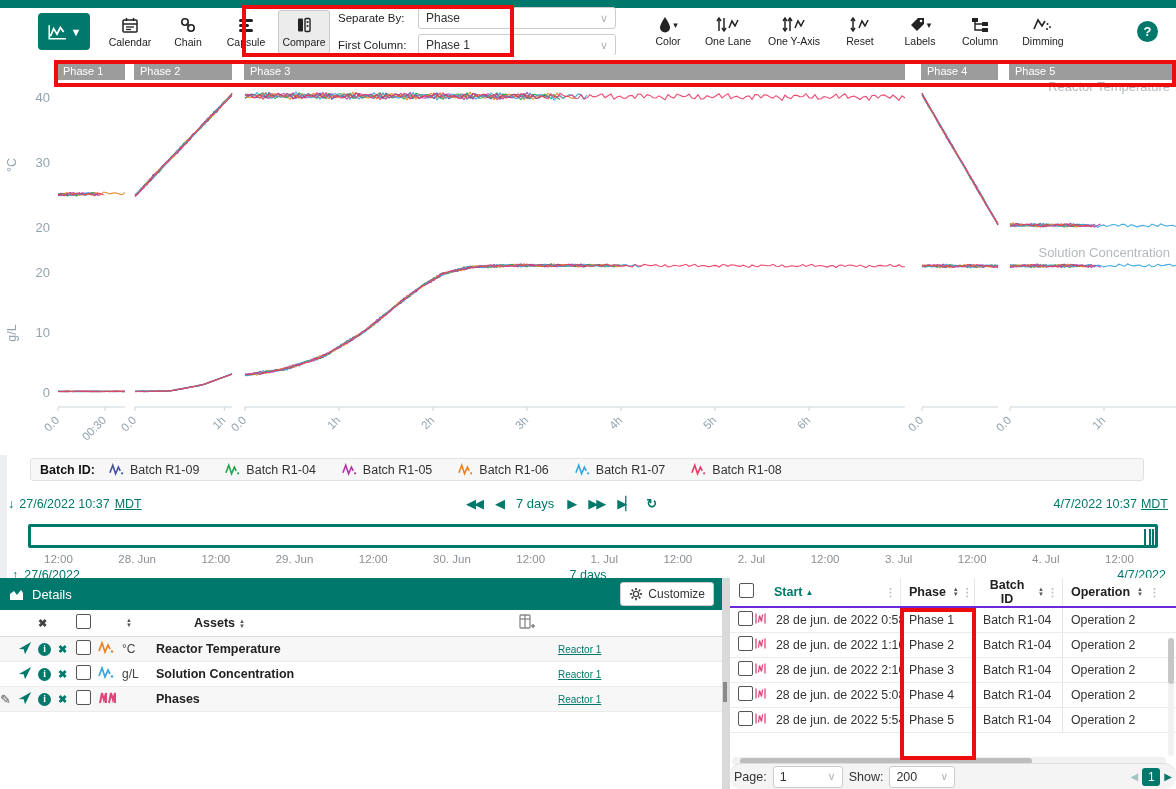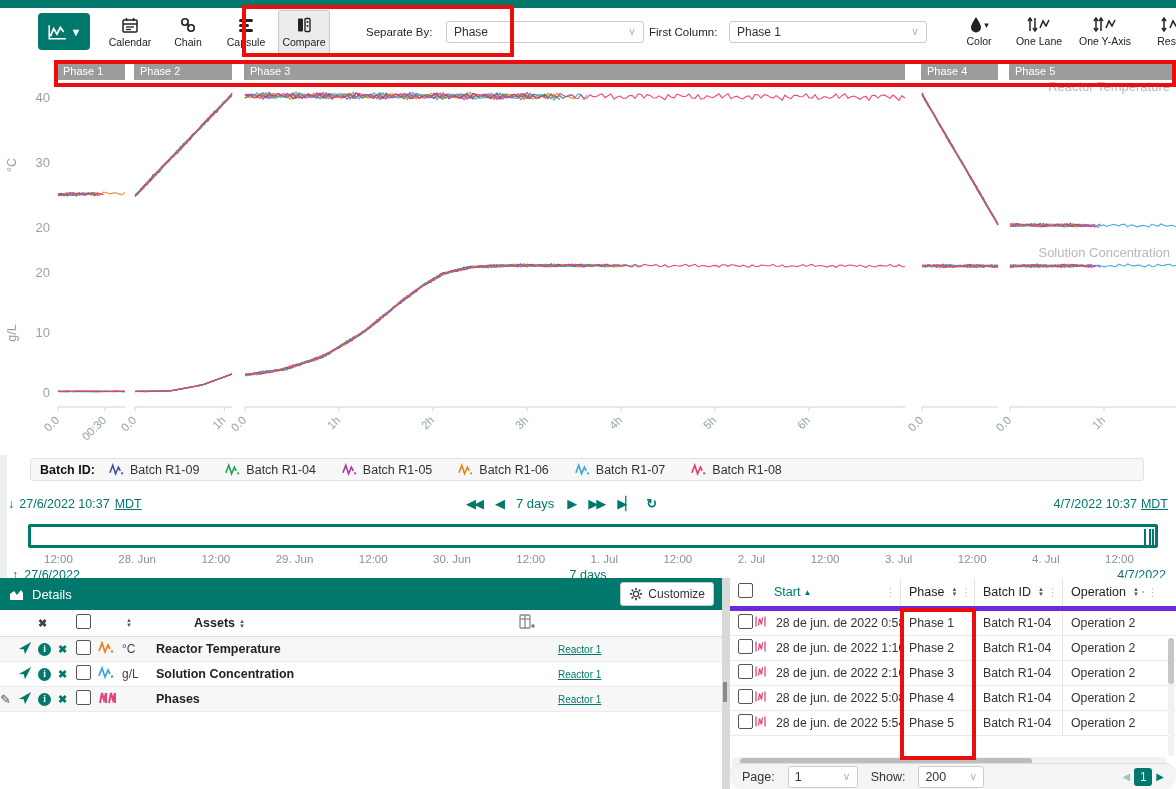--- a/index.html
+++ b/index.html
@@ -7,21 +7,21 @@
   #app{position:relative;width:1176px;height:789px;background:#fff;}
   .top-strip{position:absolute;left:0;top:0;width:1176px;height:8px;background:var(--accent);}
   
   .toolbar{position:absolute;left:0;top:8px;width:1176px;height:47px;background:#fff;display:flex;align-items:center;border-bottom:1px solid #f0f0f0;}
   .main-btn{margin-left:38px;width:52px;height:37px;background:var(--accent);border-radius:4px;display:flex;align-items:center;justify-content:center;gap:4px;cursor:pointer;flex:none;}
   .main-btn .caret{color:#fff;font-size:11px;}
   .tb-btn{display:flex;flex-direction:column;align-items:center;justify-content:center;width:50px;height:42px;color:#222;font-size:10.5px;gap:2px;flex:none;cursor:pointer;border:1px solid transparent;border-radius:3px;}
   .tb-btn.active{background:#ececec;border-color:#c9c9c9;}
   .tb-btn .lbl{white-space:nowrap;}
   .tb-group{display:flex;gap:6px;margin-left:14px;}
-  .sep-group{margin-left:36px;display:flex;gap:5px;}
+  .sep-group{margin-left:8px;display:flex;flex-direction:column;gap:5px;}
   .sep-row{display:flex;align-items:center;gap:6px;}
   .sep-row .slabel{width:74px;font-size:11.5px;color:#222;}
   .selectbox{width:182px;height:20px;border:1px solid #ccc;border-radius:3px;background:#fff;display:flex;align-items:center;justify-content:space-between;padding:0 7px;font-size:12px;color:#333;cursor:pointer;}
   .selectbox .chev{color:#b5b5b5;font-size:11px;}
   .tb-right{display:flex;gap:8px;margin-left:26px;}
   .tb-spacer{flex:1;}
   .help-btn{margin-right:18px;width:21px;height:21px;border-radius:50%;background:var(--accent);color:#fff;font-weight:bold;font-size:13px;display:flex;align-items:center;justify-content:center;cursor:pointer;flex:none;}
   .mini-caret{font-size:9px;color:#222;margin-left:1px;}
   
   .left-strip{position:absolute;left:0;top:55px;width:7px;height:530px;background:#eceff0;}
@@ -68,32 +68,32 @@
   .dt-assets{padding-left:40px;}
   .dt-assets a, .asset-link{color:var(--accent);text-decoration:underline;cursor:pointer;font-size:10px;}
   .sortpair{display:inline-flex;flex-direction:column;line-height:5px;font-size:6px;color:#555;vertical-align:middle;margin-left:4px;}
   .cbx{width:13px;height:13px;border:1.5px solid #555;border-radius:2px;background:#fff;display:inline-block;cursor:pointer;}
   .ticon{color:var(--accent);cursor:pointer;}
   .xicon{color:var(--accent);font-weight:bold;font-size:11px;cursor:pointer;}
   .info-circ{width:13px;height:13px;border-radius:50%;background:var(--accent);color:#fff;font-size:9.5px;font-weight:bold;display:inline-flex;align-items:center;justify-content:center;cursor:pointer;font-family:"Liberation Serif",serif;}
   .pencil{color:#555;font-size:13px;cursor:pointer;}
   
   .cp-grid{display:grid;grid-template-columns:24px 20px 126px 74px 88px 100px;align-items:center;}
-  .cp-hrow{height:28px;border-bottom:5px solid #6d28d9;font-size:12.5px;font-weight:normal;color:#222;}
+  .cp-hrow{height:28px;border-bottom:2px solid #6d28d9;font-size:12.5px;font-weight:bold;color:#222;text-align:center;}
   .cp-row{height:24px;border-bottom:1px solid #ebebeb;font-size:12.3px;color:#333;}
   .cp-cell{white-space:nowrap;overflow:hidden;padding-left:2px;}
   .cp-bordered{border-left:1px solid #e6e6e6;height:100%;display:flex;align-items:center;padding-left:8px;box-sizing:border-box;}
   .cp-hcell{display:flex;align-items:center;gap:3px;}
   .vdots{color:#bbb;font-size:11px;margin-left:auto;margin-right:4px;cursor:pointer;}
   .start-hd{color:var(--accent);}
   .hscroll{position:absolute;left:2px;right:10px;top:179px;height:8px;background:#f1f1f1;border-radius:4px;}
   .hthumb{position:absolute;left:8px;top:1px;width:292px;height:6px;background:#bdbdbd;border-radius:3px;cursor:pointer;}
   .vscroll{position:absolute;right:2px;top:60px;width:6px;height:118px;background:#f1f1f1;border-radius:3px;}
   .vthumb{position:absolute;left:0;top:0;width:6px;height:46px;background:#c6c6c6;border-radius:3px;cursor:pointer;}
-  .cp-footer{position:absolute;left:0;right:0;bottom:0;height:25px;background:#f4f4f4;border-top:1px solid #ddd;display:flex;align-items:center;padding:0 12px;gap:13px;font-size:12.5px;color:#333;border-radius:12px;}
+  .cp-footer{position:absolute;left:0;right:0;bottom:0;height:25px;background:#f4f4f4;border-top:1px solid #ddd;display:flex;align-items:center;padding:0 4px;gap:6px;font-size:12.5px;color:#333;border-radius:12px;}
   .pg-select{height:20px;border:1px solid #ccc;border-radius:3px;background:#fff;display:flex;align-items:center;justify-content:space-between;padding:0 6px;cursor:pointer;}
   .pager{margin-left:auto;display:flex;align-items:center;gap:4px;}
   .pager .pg-cur{width:18px;height:18px;background:var(--accent);color:#fff;border-radius:3px;display:flex;align-items:center;justify-content:center;font-size:12px;cursor:pointer;}
   .pager .pg-arr{color:var(--accent);font-size:10px;cursor:pointer;}
   .pager .dis{color:#9ec7c0;}
   
   .anno{position:absolute;border:4px solid #ee0d0d;pointer-events:none;z-index:60;box-sizing:border-box;}
 </style>
 </head>
 <body>

